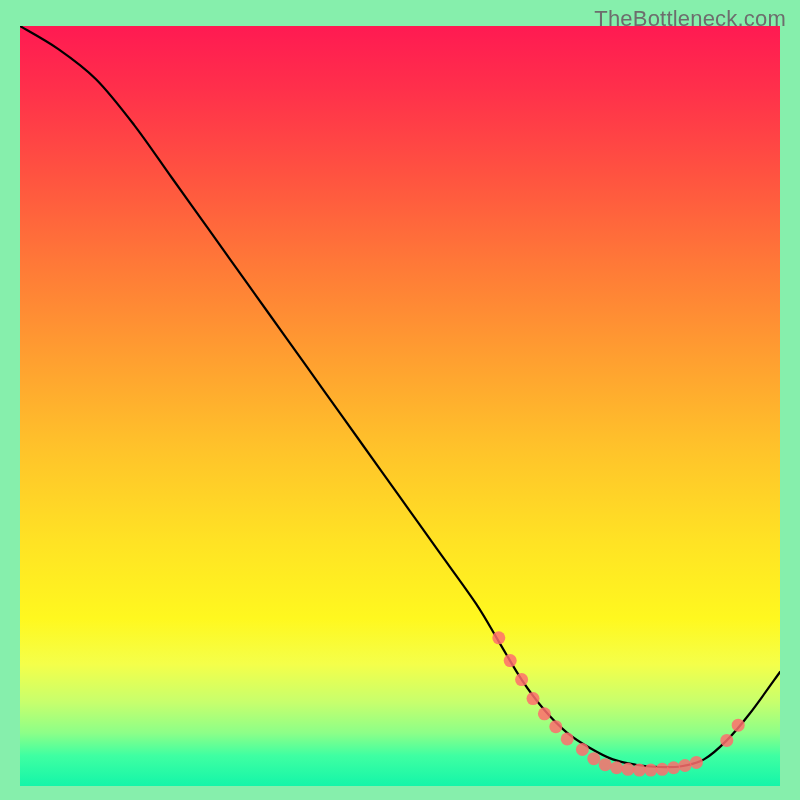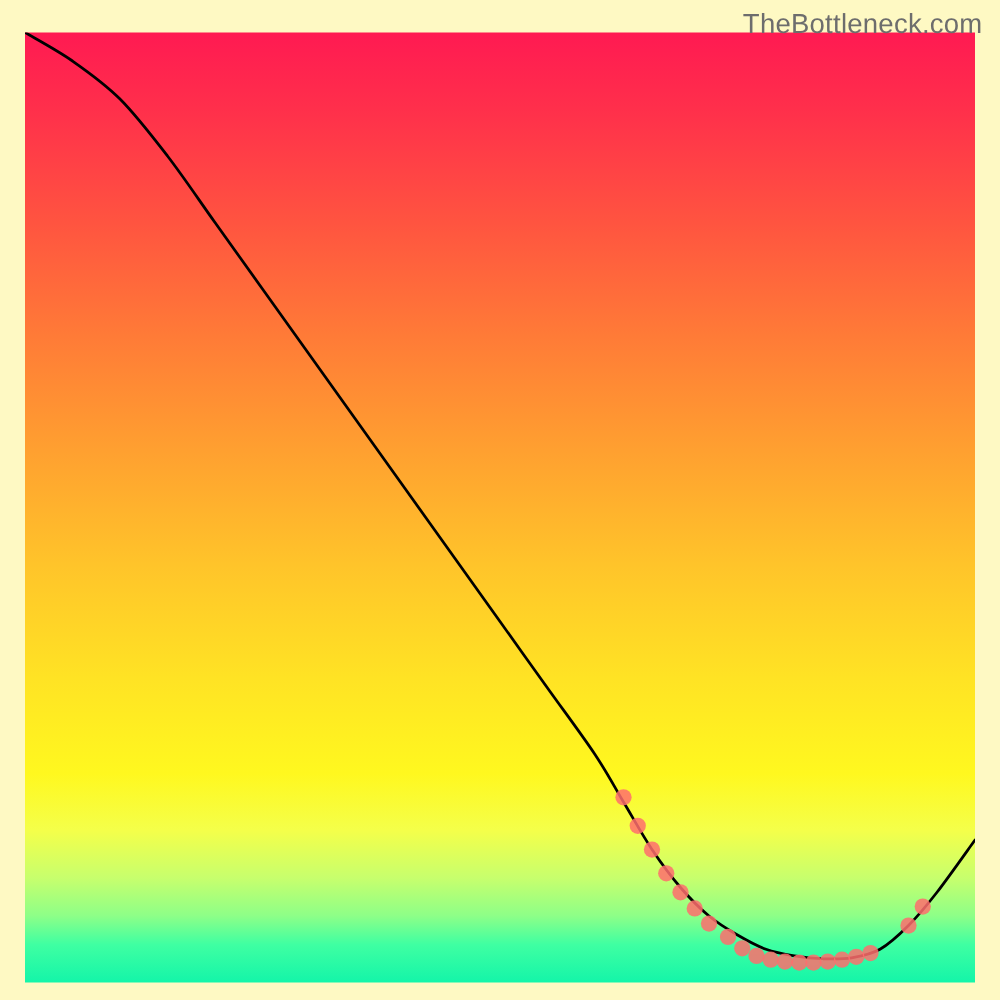--- a/index.html
+++ b/index.html
@@ -8,21 +8,21 @@
     width: 800px;
     height: 800px;
     background: #000000;
     overflow: hidden;
     font-family: Arial, Helvetica, sans-serif;
   }
   .container {
     position: relative;
     width: 800px;
     height: 800px;
-    background: #fef9c3;
+    background: #86efac;
   }
   .watermark {
     position: absolute;
     top: 6px;
     right: 14px;
     color: #6d6d6d;
     font-size: 22px;
     font-weight: 500;
     letter-spacing: 0.2px;
     z-index: 5;

